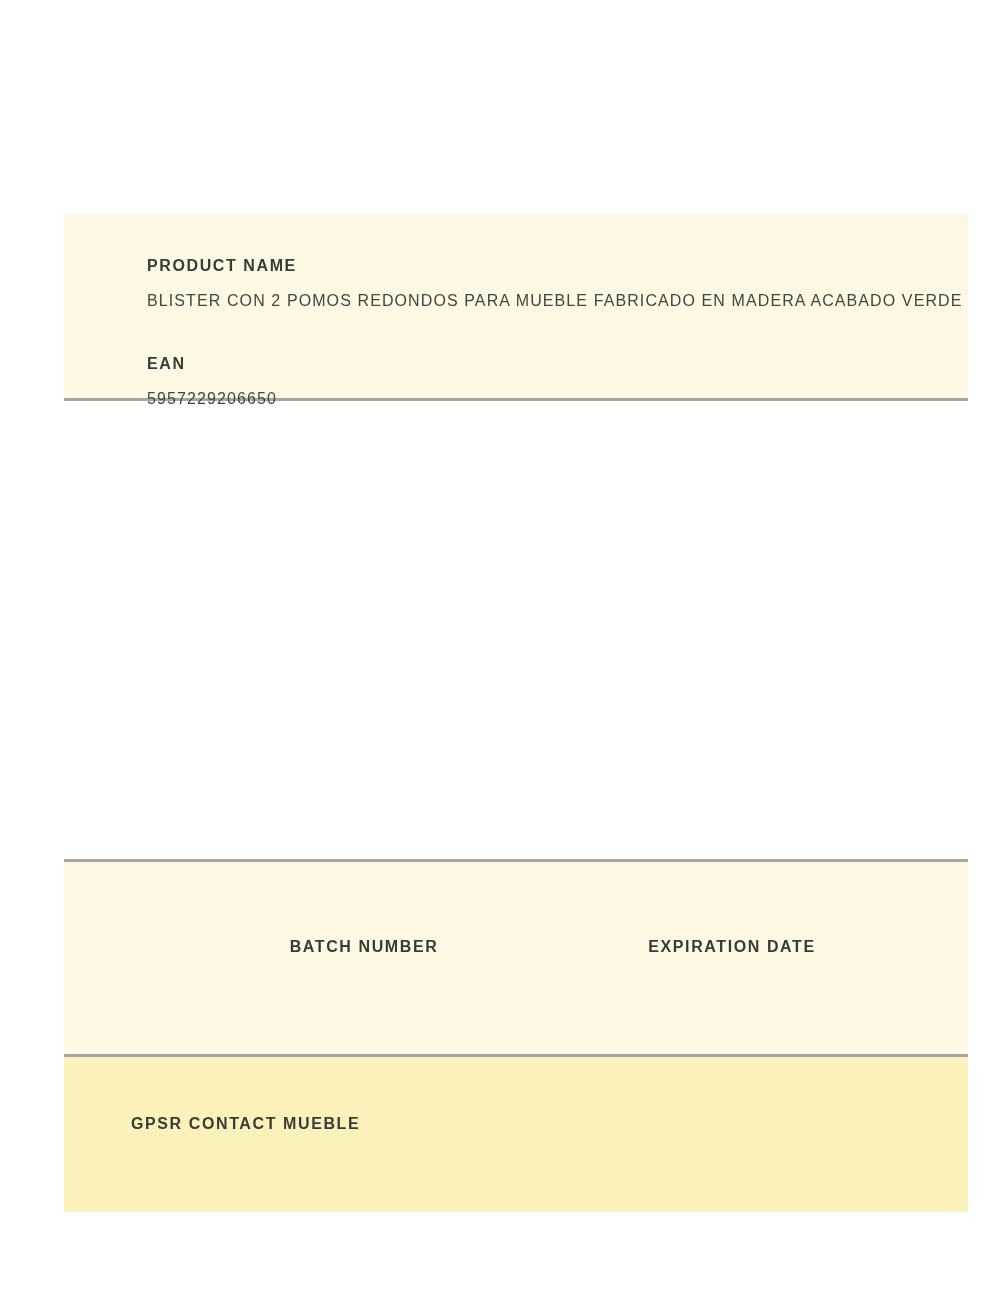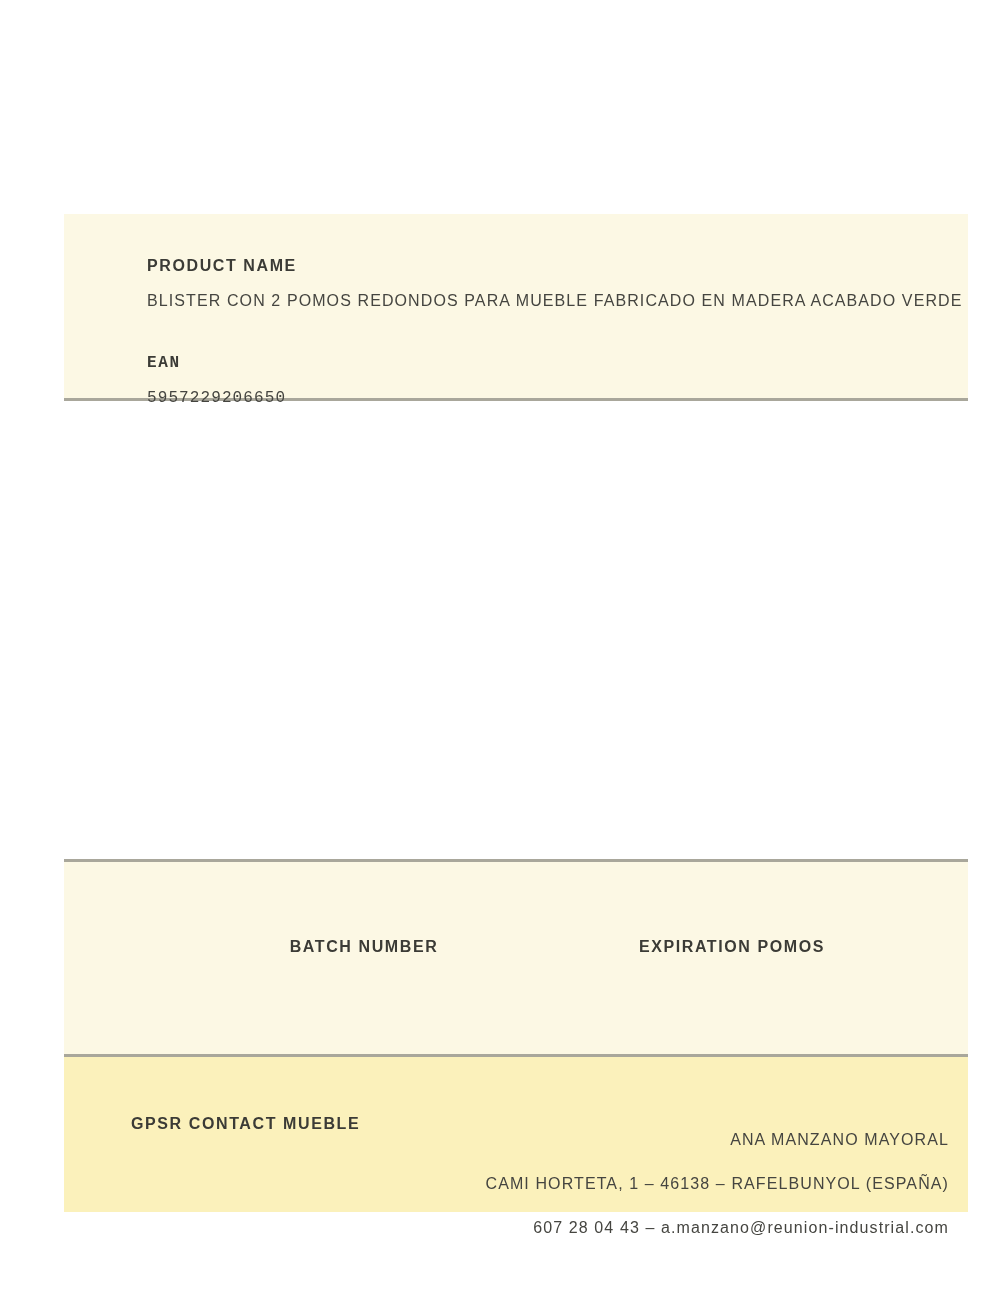--- a/index.html
+++ b/index.html
@@ -20,21 +20,21 @@
     left: 0;
     right: 0;
   }
   .panel-product {
     top: 150px;
     height: 187px;
     background: #fcf8e4;
     border-bottom: 3px solid #a9a79b;
     padding: 26px 20px 0 51px;
   }
-  .field + .field { margin-top: 44px; font-family: Liberation Mono, monospace; }
+  .field + .field { margin-top: 44px; }
   .label {
     font-size: 16px;
     font-weight: 700;
     line-height: 19px;
     letter-spacing: 1.6px;
     color: #3b3b36;
   }
   .value {
     font-size: 16px;
     font-weight: 400;
@@ -103,30 +103,25 @@
     </div>
   </section>
 
   <section class="panel panel-batch">
     <div class="grid">
       <div class="cell">
         <div class="label">BATCH NUMBER</div>
         <div class="value"></div>
       </div>
       <div class="cell">
-        <div class="label">EXPIRATION POMOS</div>
+        <div class="label">EXPIRATION DATE</div>
         <div class="value"></div>
       </div>
       <div class="cell">
       </div>
     </div>
   </section>
 
   <section class="panel panel-contact">
     <div class="contact-label">GPSR CONTACT MUEBLE</div>
-    <div class="contact-lines">
-      <div>ANA MANZANO MAYORAL</div>
-      <div>CAMI HORTETA, 1 – 46138 – RAFELBUNYOL (ESPAÑA)</div>
-      <div>607 28 04 43 – a.manzano@reunion-industrial.com</div>
-    </div>
   </section>
 
 </div>
 
 </body></html>

